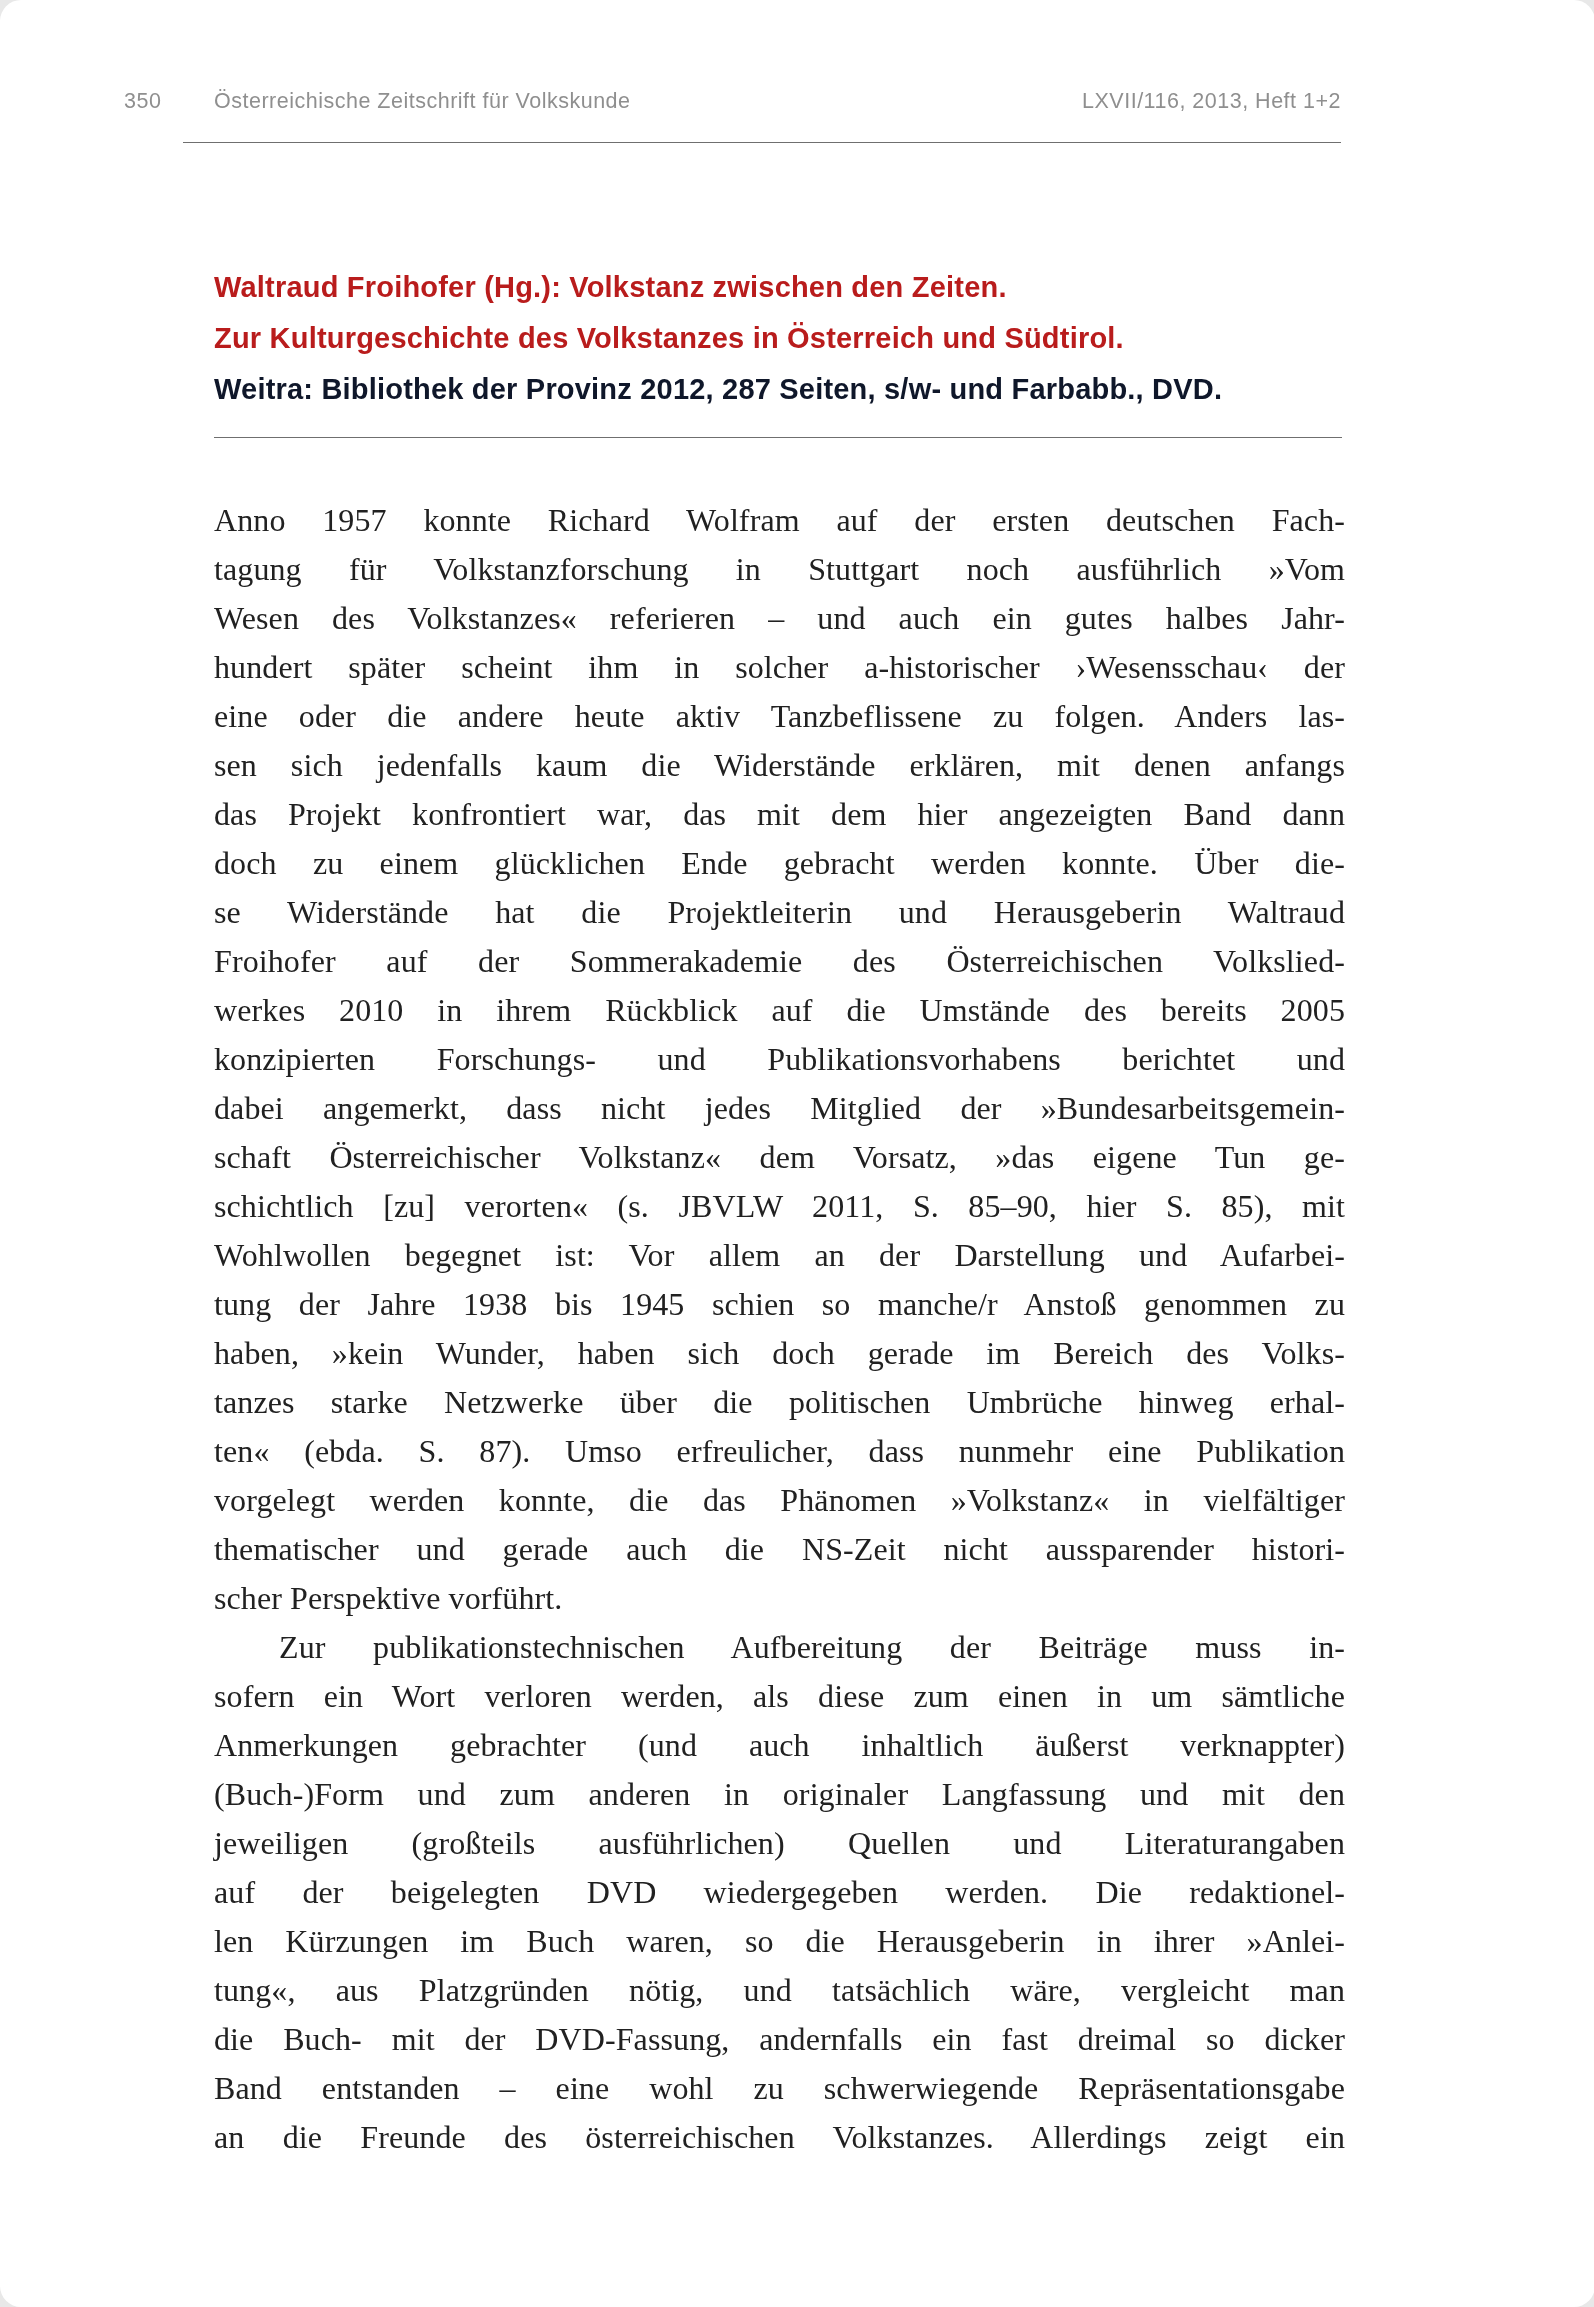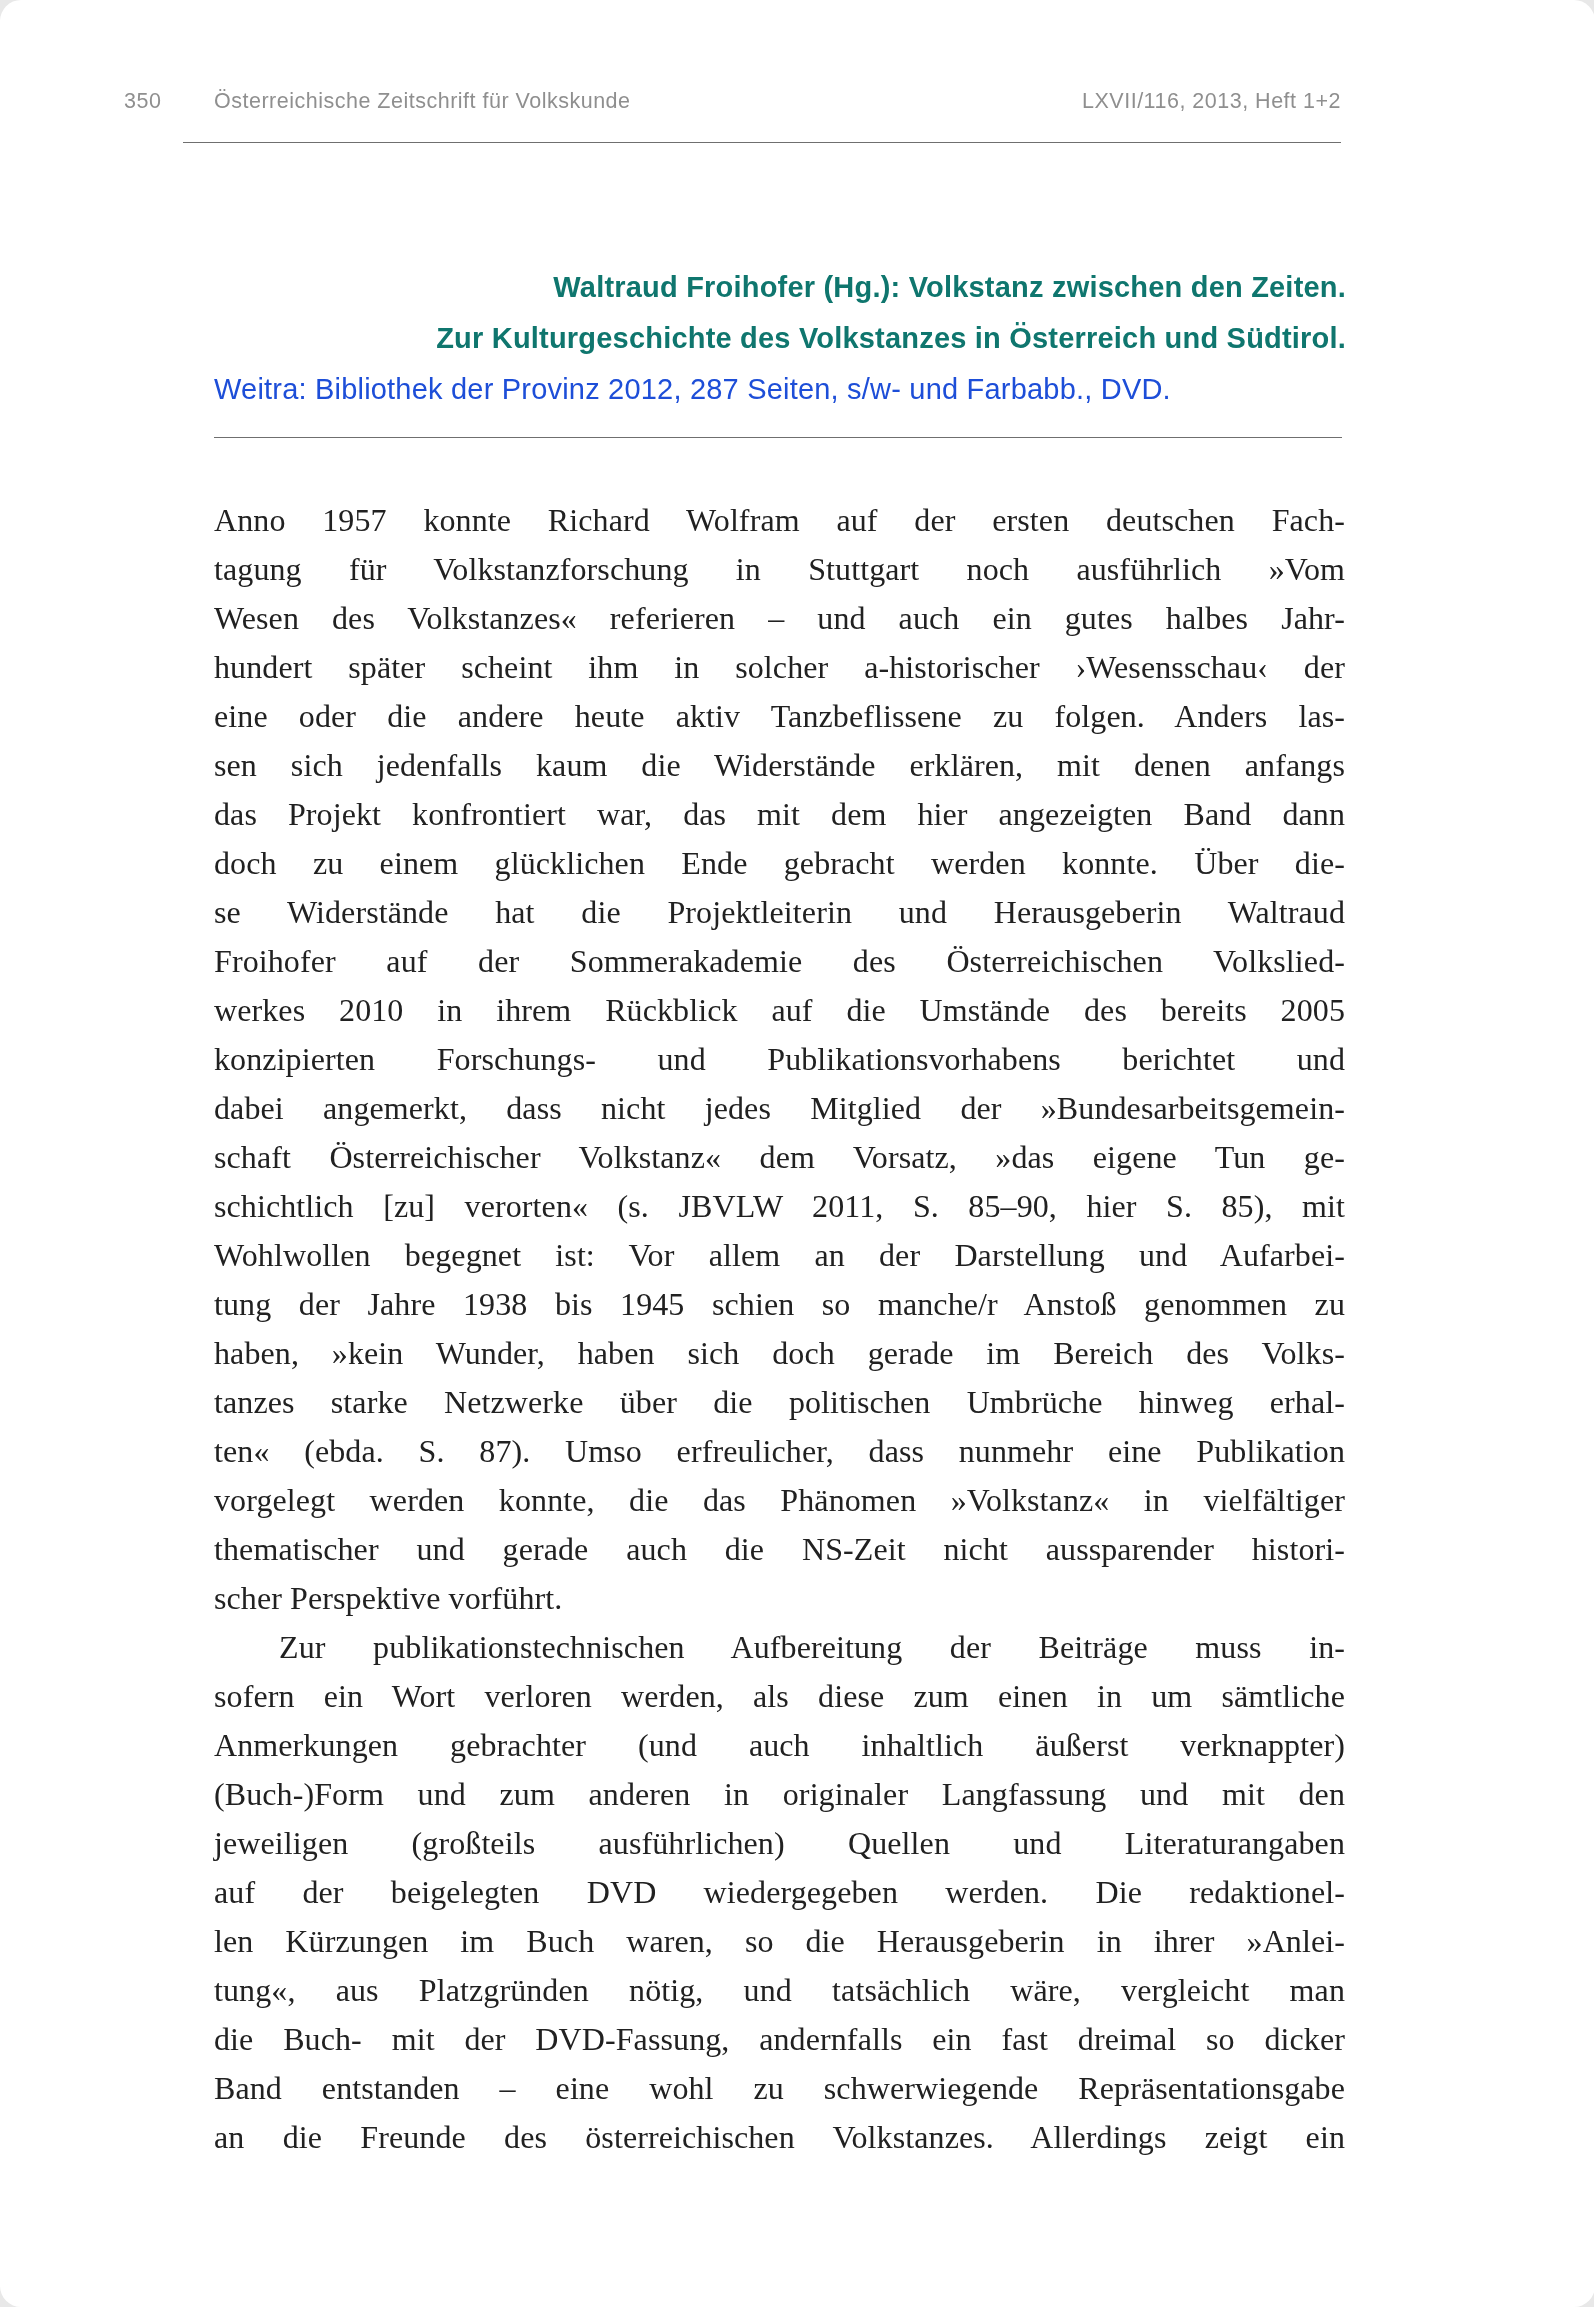--- a/index.html
+++ b/index.html
@@ -63,26 +63,25 @@
     top: 262px;
     left: 214px;
     width: 1132px;
     font-family: "Liberation Sans", sans-serif;
     font-size: 29px;
     line-height: 51px;
     letter-spacing: 0.2px;
   }
   .rh-bold {
     font-weight: 700;
-    color: #0f766e;
-    text-align: right;
+    color: #b91c1c;
   }
   .rh-light {
-    font-weight: 400;
-    color: #1d4ed8;
+    font-weight: 700;
+    color: #0f172a;
   }
 
   
   .body-text {
     position: absolute;
     top: 496px;
     left: 214px;
     width: 1131px;
     font-family: "Liberation Serif", serif;
     font-size: 32px;

